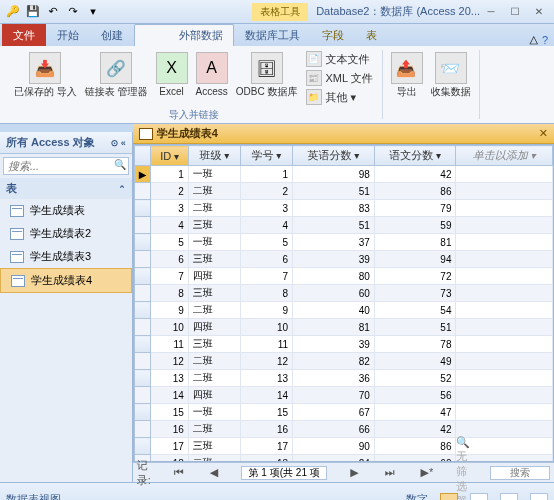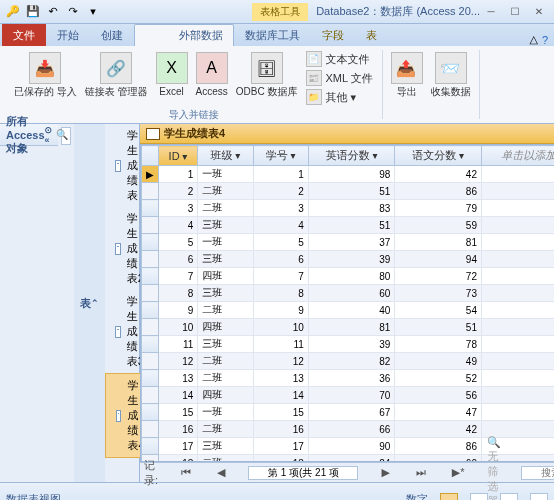--- a/index.html
+++ b/index.html
@@ -22,21 +22,21 @@
 .rgroup{display:flex;flex-direction:column;align-items:center;border-right:1px solid #d0dae8;padding:0 6px;}
 .rgroup .icons{flex:1;display:flex;gap:4px;align-items:flex-start;}
 .bigbtn{display:flex;flex-direction:column;align-items:center;gap:2px;padding:2px;cursor:pointer;}
 .bigbtn .ico{width:32px;height:32px;background:#e8e8e8;border:1px solid #bbb;display:flex;align-items:center;justify-content:center;font-size:16px;}
 .bigbtn .lbl{font-size:10px;color:#333;text-align:center;line-height:1.1;}
 .smbtn{display:flex;align-items:center;gap:3px;padding:1px 3px;cursor:pointer;font-size:10px;color:#333;}
 .smbtn .ico{width:16px;height:16px;background:#e8e8e8;border:1px solid #bbb;display:flex;align-items:center;justify-content:center;font-size:9px;}
 .rgroup .glabel{font-size:10px;color:#5a7aa8;text-align:center;padding-top:2px;}
 .vstack{display:flex;flex-direction:column;gap:1px;}
 .workarea{display:flex;height:358px;background:#c5d9f1;}
-.navpane{width:140px;background:#e8eef7;border-right:1px solid #9db8d9;display:flex;flex-direction:row;}
+.navpane{width:140px;background:#e8eef7;border-right:1px solid #9db8d9;display:flex;flex-direction:column;margin-top:8px;}
 .navhead{height:22px;background:linear-gradient(#f0f5fc,#dce7f5);border-bottom:1px solid #b0c4de;display:flex;align-items:center;padding:0 6px;color:#3a5a8a;font-weight:bold;}
 .navhead .carets{margin-left:auto;font-size:9px;}
 .navsearch{padding:3px;}
 .navsearch input{width:100%;height:18px;border:1px solid #b0c4de;padding:0 4px;font-style:italic;color:#888;}
 .navsearch-wrap{position:relative;}
 .navsearch-wrap .mag{position:absolute;right:5px;top:5px;font-size:10px;color:#888;}
 .navcat{padding:3px 6px;background:#dce7f5;color:#3a5a8a;font-weight:bold;display:flex;align-items:center;}
 .navcat .chev{margin-left:auto;font-size:9px;}
 .navitem{padding:4px 6px 4px 10px;display:flex;align-items:center;gap:6px;cursor:pointer;}
 .navitem.sel{background:#f8d89a;border:1px solid #e0b050;}
@@ -50,21 +50,21 @@
 table{border-collapse:collapse;width:100%;}
 th{background:linear-gradient(#f0f5fc,#dce7f5);border:1px solid #b0c4de;padding:2px 4px;font-weight:normal;color:#333;height:18px;font-size:10px;}
 th.idcol{background:linear-gradient(#f8d89a,#f0c050);}
 td{border:1px solid #e0e6ef;padding:1px 4px;height:16px;text-align:right;font-size:10px;}
 td.txt{text-align:left;}
 tr:nth-child(even) td{background:#f0f4fa;}
 td.rowhead{width:14px;background:linear-gradient(#f0f5fc,#dce7f5);border:1px solid #b0c4de;}
 tr.sel td.rowhead{background:#f0c050;}
 .recnav{height:20px;background:#e8eef7;border-top:1px solid #b0c4de;display:flex;align-items:center;padding:0 4px;gap:20px;font-size:10px;color:#555;}
 .recnav .btn{padding:0 3px;cursor:pointer;color:#555;}
-.recnav input{width:110px;height:14px;border:1px solid #b0c4de;text-align:center;font-size:10px;}
+.recnav input{width:86px;height:14px;border:1px solid #b0c4de;text-align:center;font-size:10px;}
 .statusbar{height:34px;background:linear-gradient(#e8f0fa,#d4e3f5);border-top:1px solid #9db8d9;display:flex;align-items:center;padding:0 6px;font-size:10px;color:#3a5a8a;}
 .statusbar .right{margin-left:auto;display:flex;gap:12px;align-items:center;}
 .viewbtn{width:18px;height:14px;border:1px solid #b0c4de;background:#fff;}
 .viewbtn.active{background:#f8d89a;border-color:#d0a030;}
 </style>
 </head>
 <body>
 
 <div class="titlebar">
   <div class="qat">

